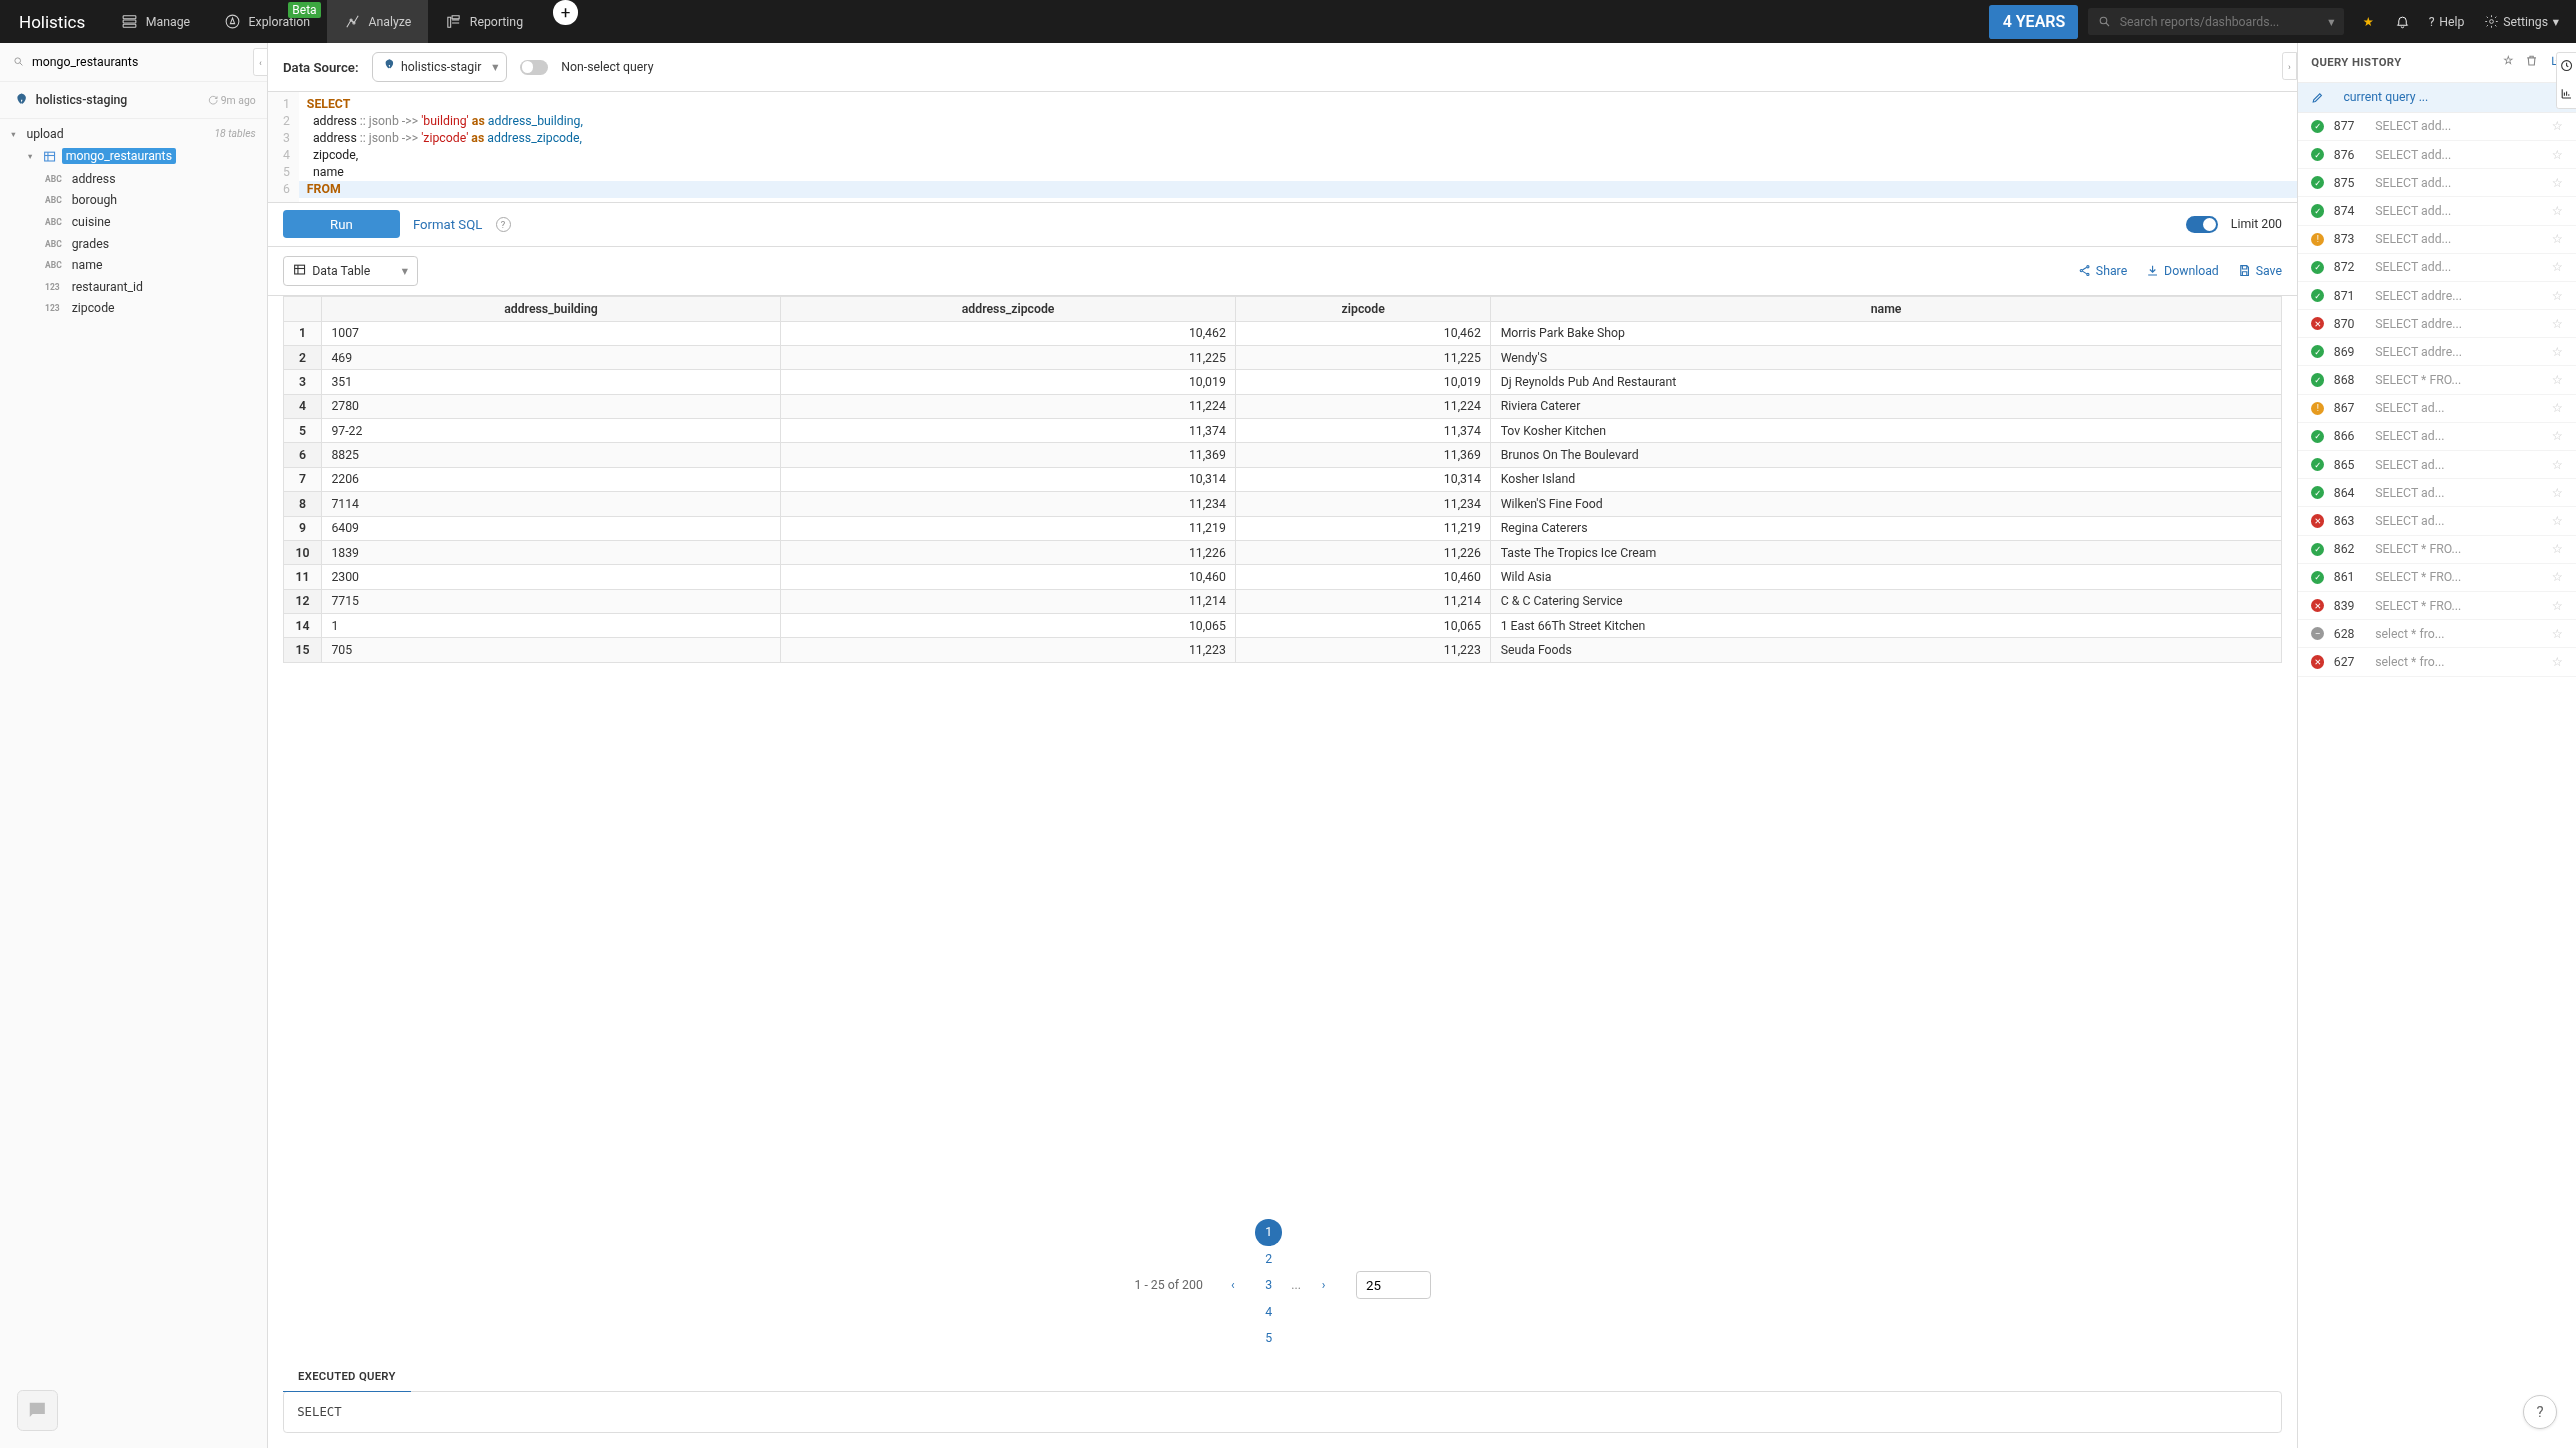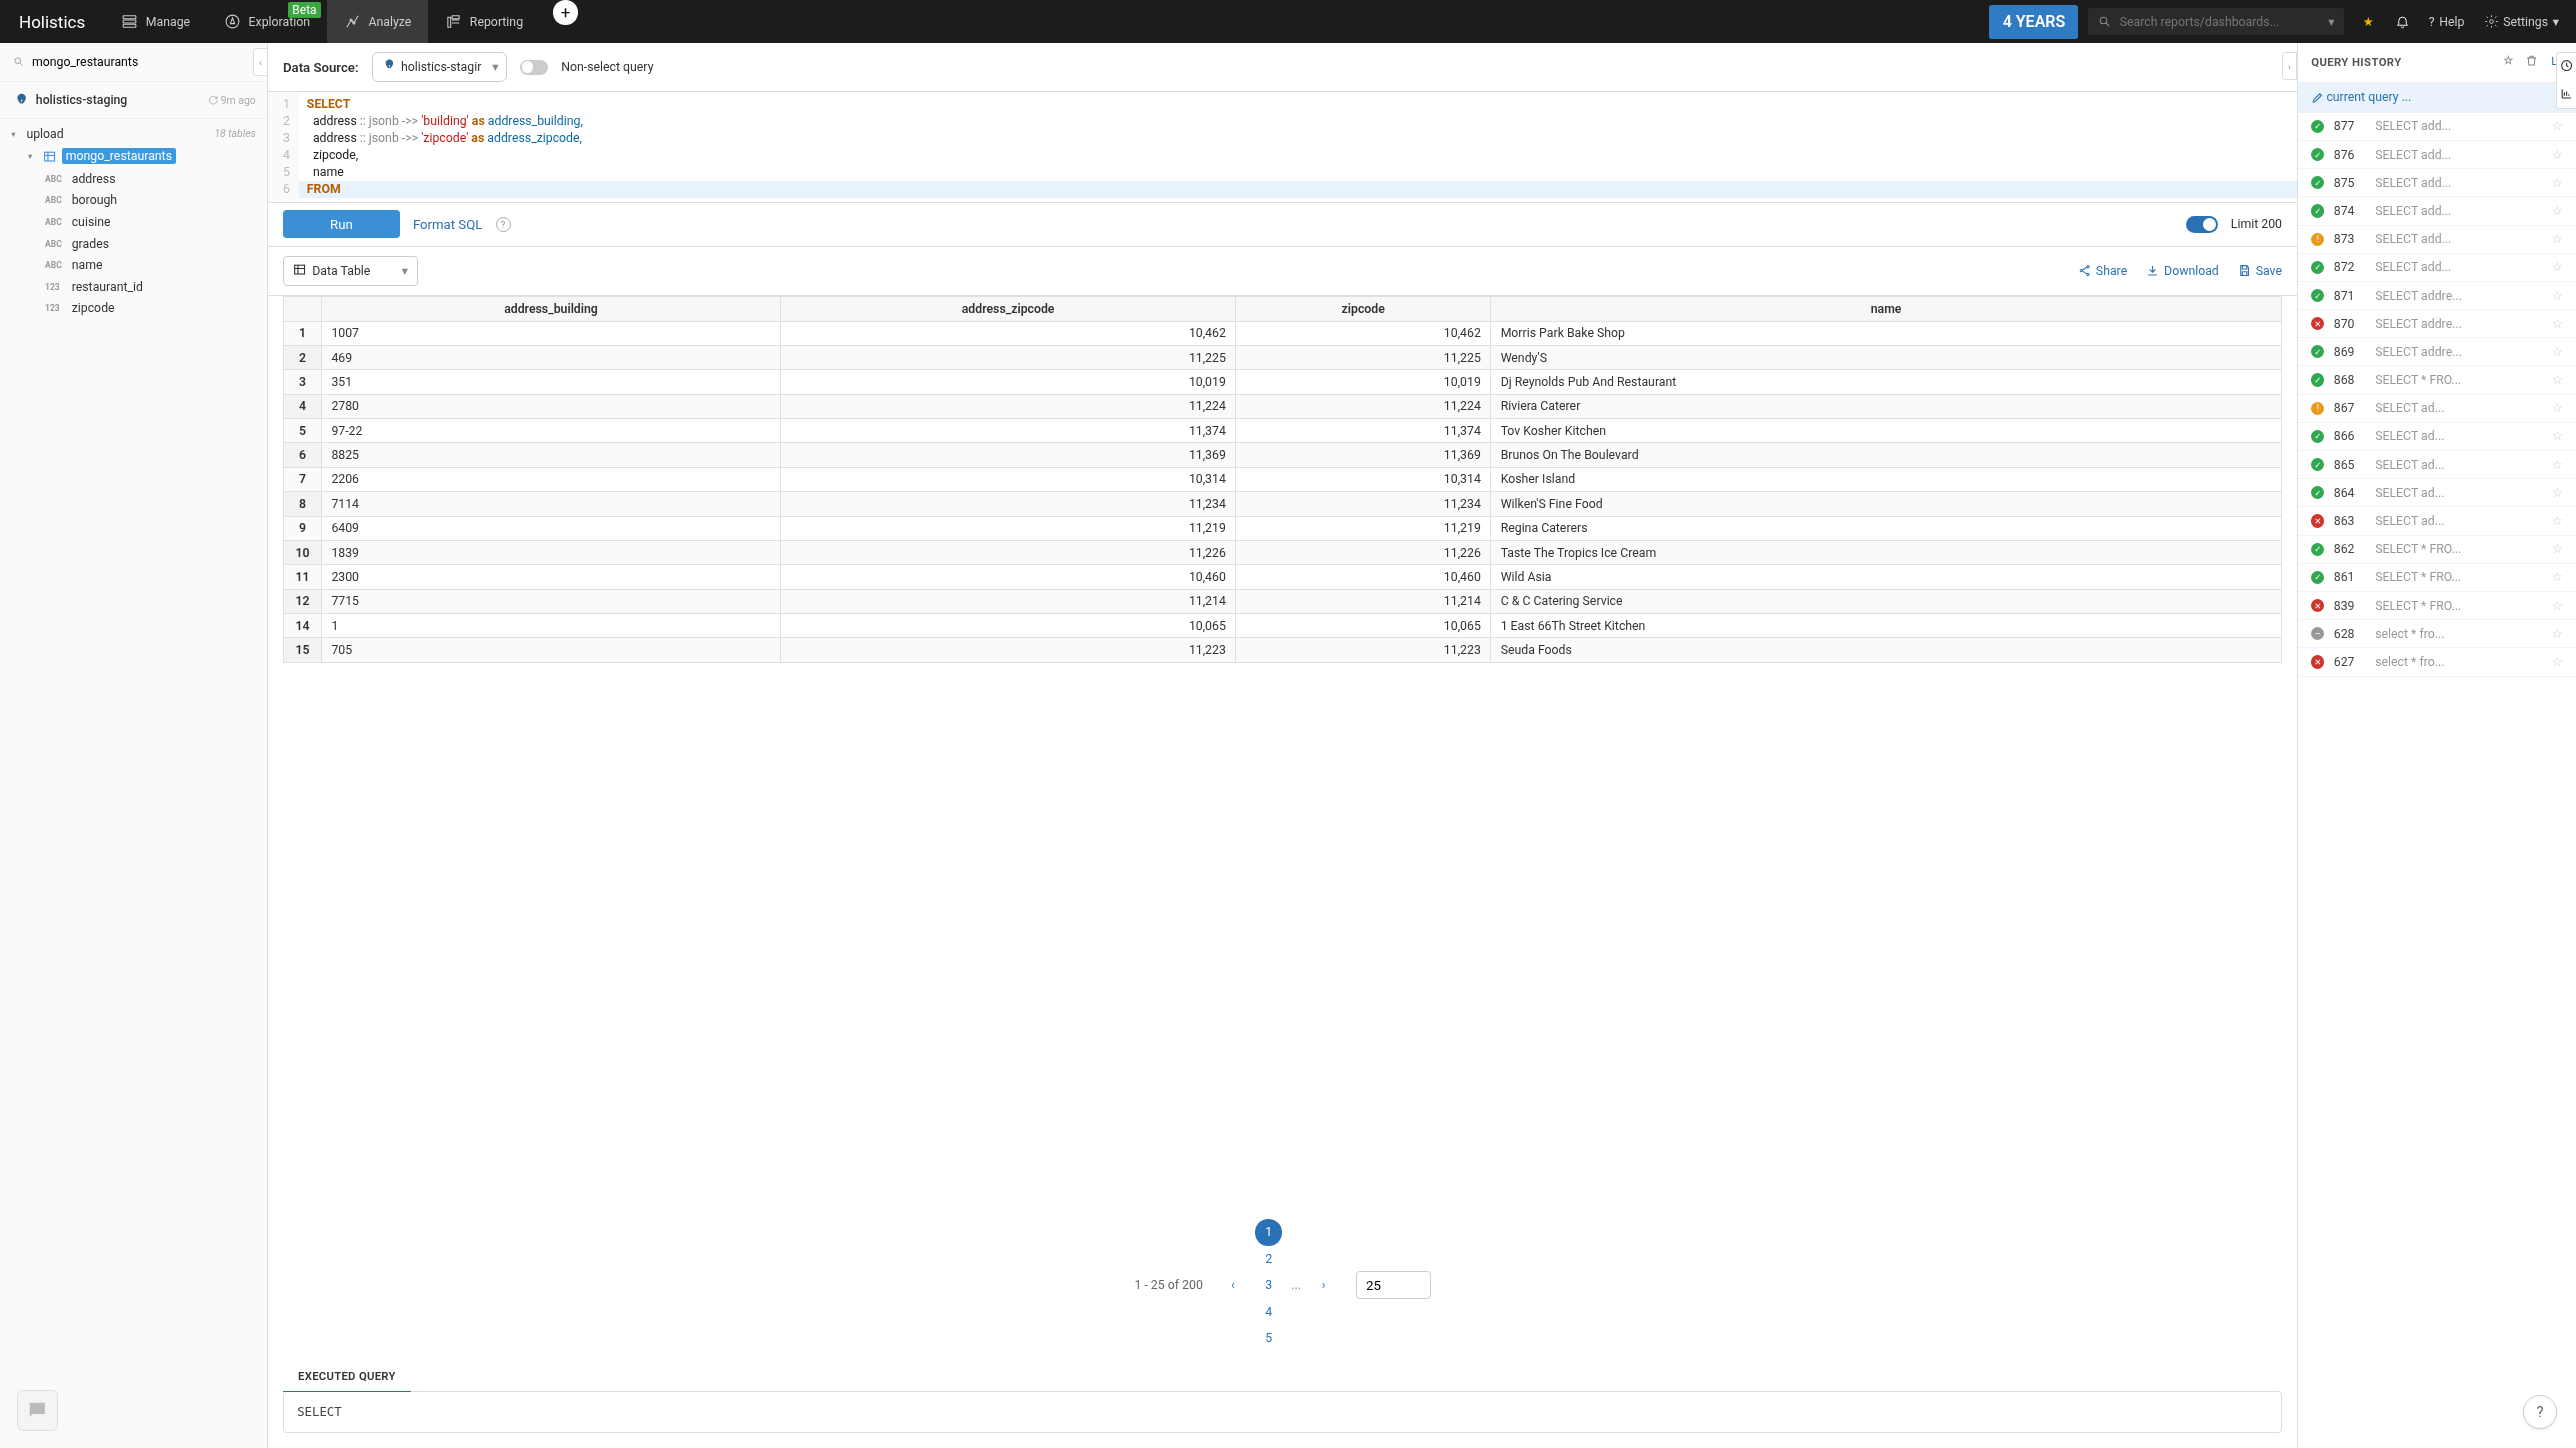--- a/index.html
+++ b/index.html
@@ -101,21 +101,21 @@
     .exec-query { margin: 0 15px 15px; }
     .exec-tab { display:inline-block; padding: 7.5px 15px; font-weight: 600; font-size: 11.3px; border-bottom: 1.9px solid #2a72b5; color: #333; letter-spacing: 0.3px; }
     .exec-body { border: 0.9px solid #ddd; border-radius: 3.8px; padding: 13.2px; margin-top: -0.9px; font-family: monospace; font-size: 12.3px; min-height: 34px; color: #444; background:#fff; }
     
     
     .sidebar-right { width: 279px; border-left: 0.9px solid #ddd; display: flex; flex-direction: column; background: #fff; position: relative; }
     .qh-head { padding: 11.3px 13.2px; display: flex; align-items: center; gap: 9.4px; border-bottom: 0.9px solid #eee; font-weight: 700; font-size: 11.3px; letter-spacing: 0.4px; color: #555; }
     .qh-head-actions { margin-left: auto; display: flex; gap: 11.3px; color: #888; }
     .qh-head-actions span { cursor: pointer; }
     .qh-tab { position:absolute; right:-0.9px; top:9.4px; width:21px; padding:5.7px 0; border:0.9px solid #ddd; background:#fff; display:flex; flex-direction:column; align-items:center; gap:11.3px; border-radius:2.8px 0 0 2.8px; }
-    .qh-current { background: #eaf3fb; padding: 7.5px 13.2px; color: #2a72b5; display: flex; align-items: center; gap: 2px; font-size: 12.3px; border-bottom: 0.9px solid #eee; }
+    .qh-current { background: #eaf3fb; padding: 7.5px 13.2px; color: #2a72b5; display: flex; align-items: center; gap: 19px; font-size: 12.3px; border-bottom: 0.9px solid #eee; }
     .qh-list { flex: 1; overflow-y: auto; }
     .qh-row { display: flex; align-items: center; padding: 6.6px 13.2px; gap: 9.4px; border-bottom: 0.9px solid #f3f3f3; font-size: 12.3px; }
     .qh-status { width: 13.2px; height: 13.2px; border-radius: 50%; display: inline-flex; align-items:center; justify-content:center; font-size:8.5px; color:#fff; flex-shrink:0; }
     .st-ok { background: #2fa84f; }
     .st-warn { background: #e69b1f; }
     .st-err { background: #d0342c; }
     .st-neutral { background: #999; }
     .qh-id { width: 32px; color: #444; }
     .qh-sql { flex: 1; color: #999; white-space: nowrap; overflow: hidden; text-overflow: ellipsis; }
     .qh-star { color: #ccc; cursor:pointer; }

